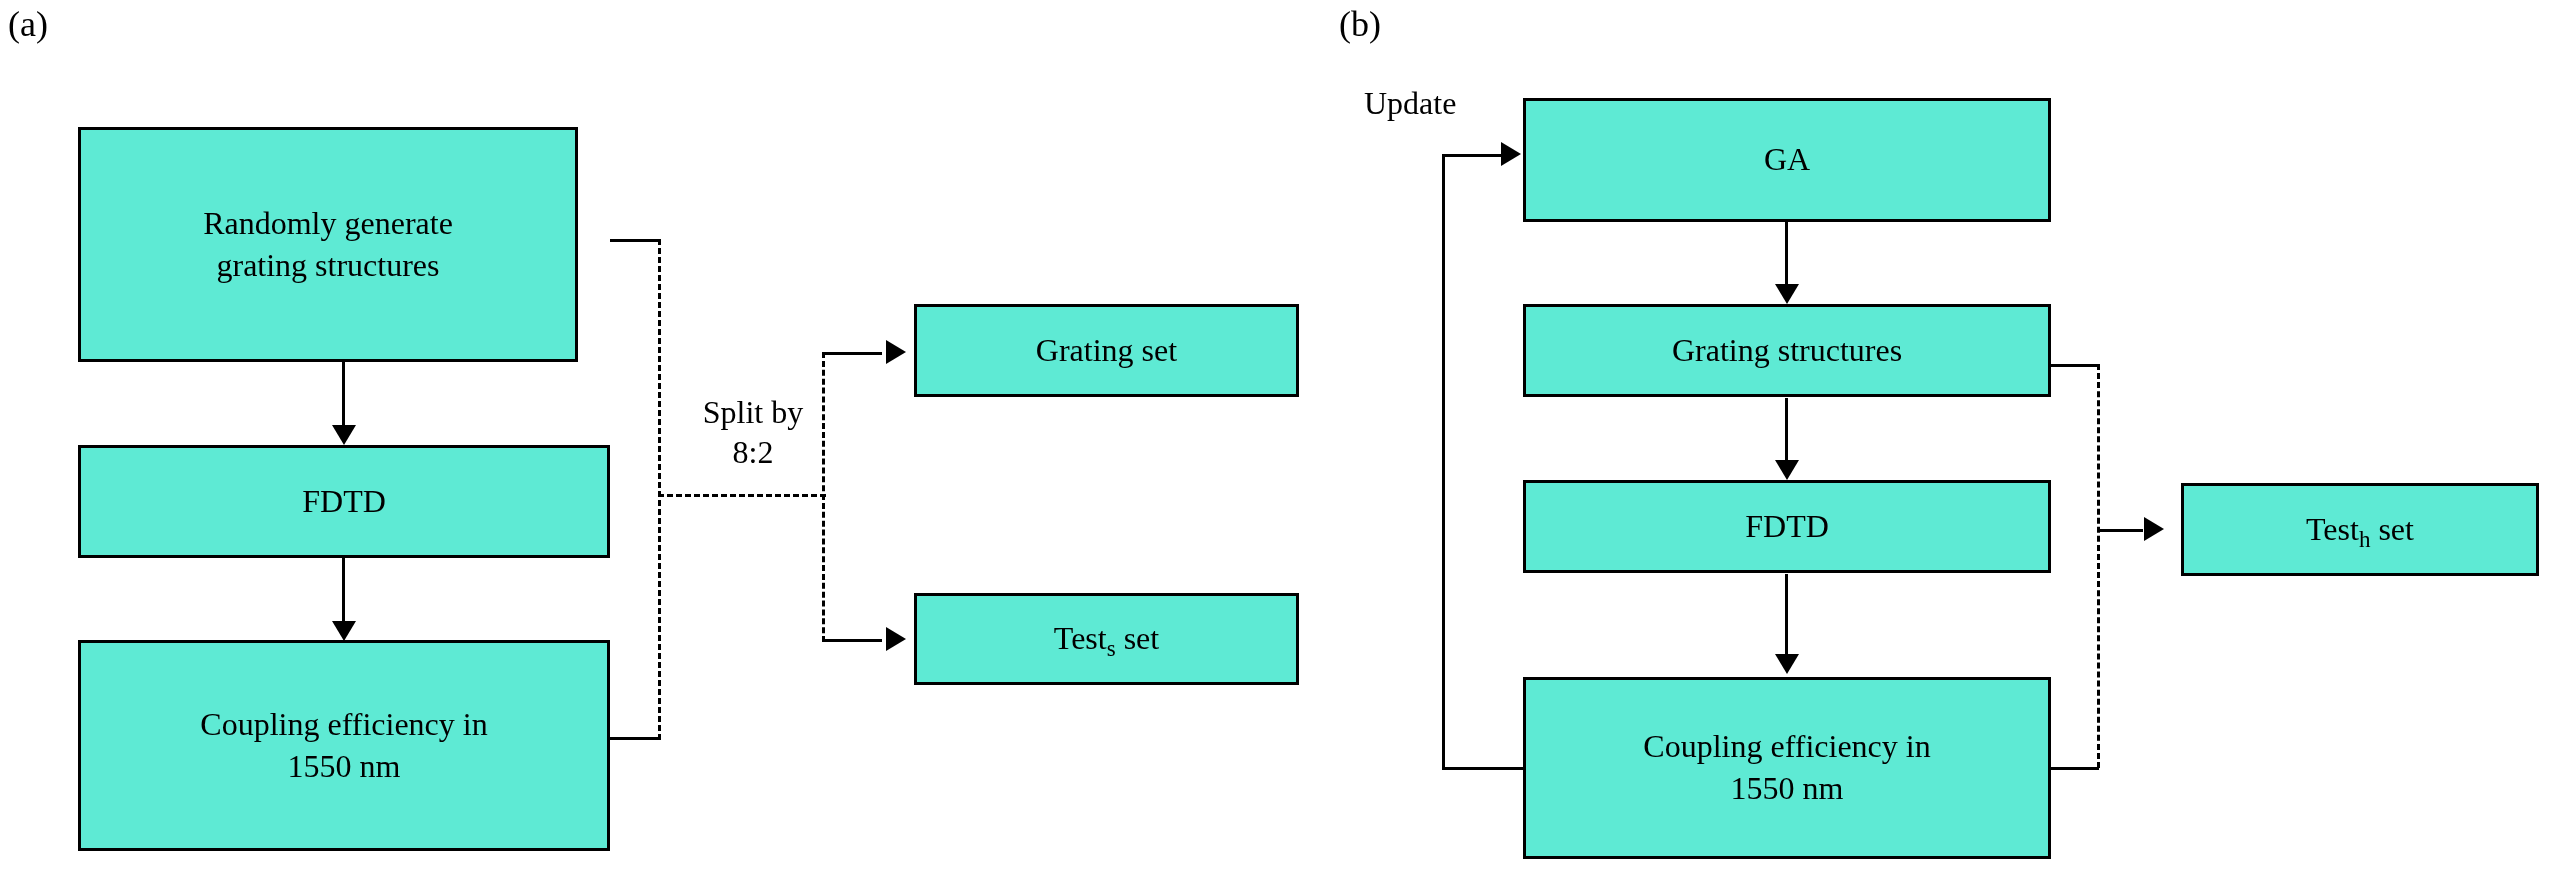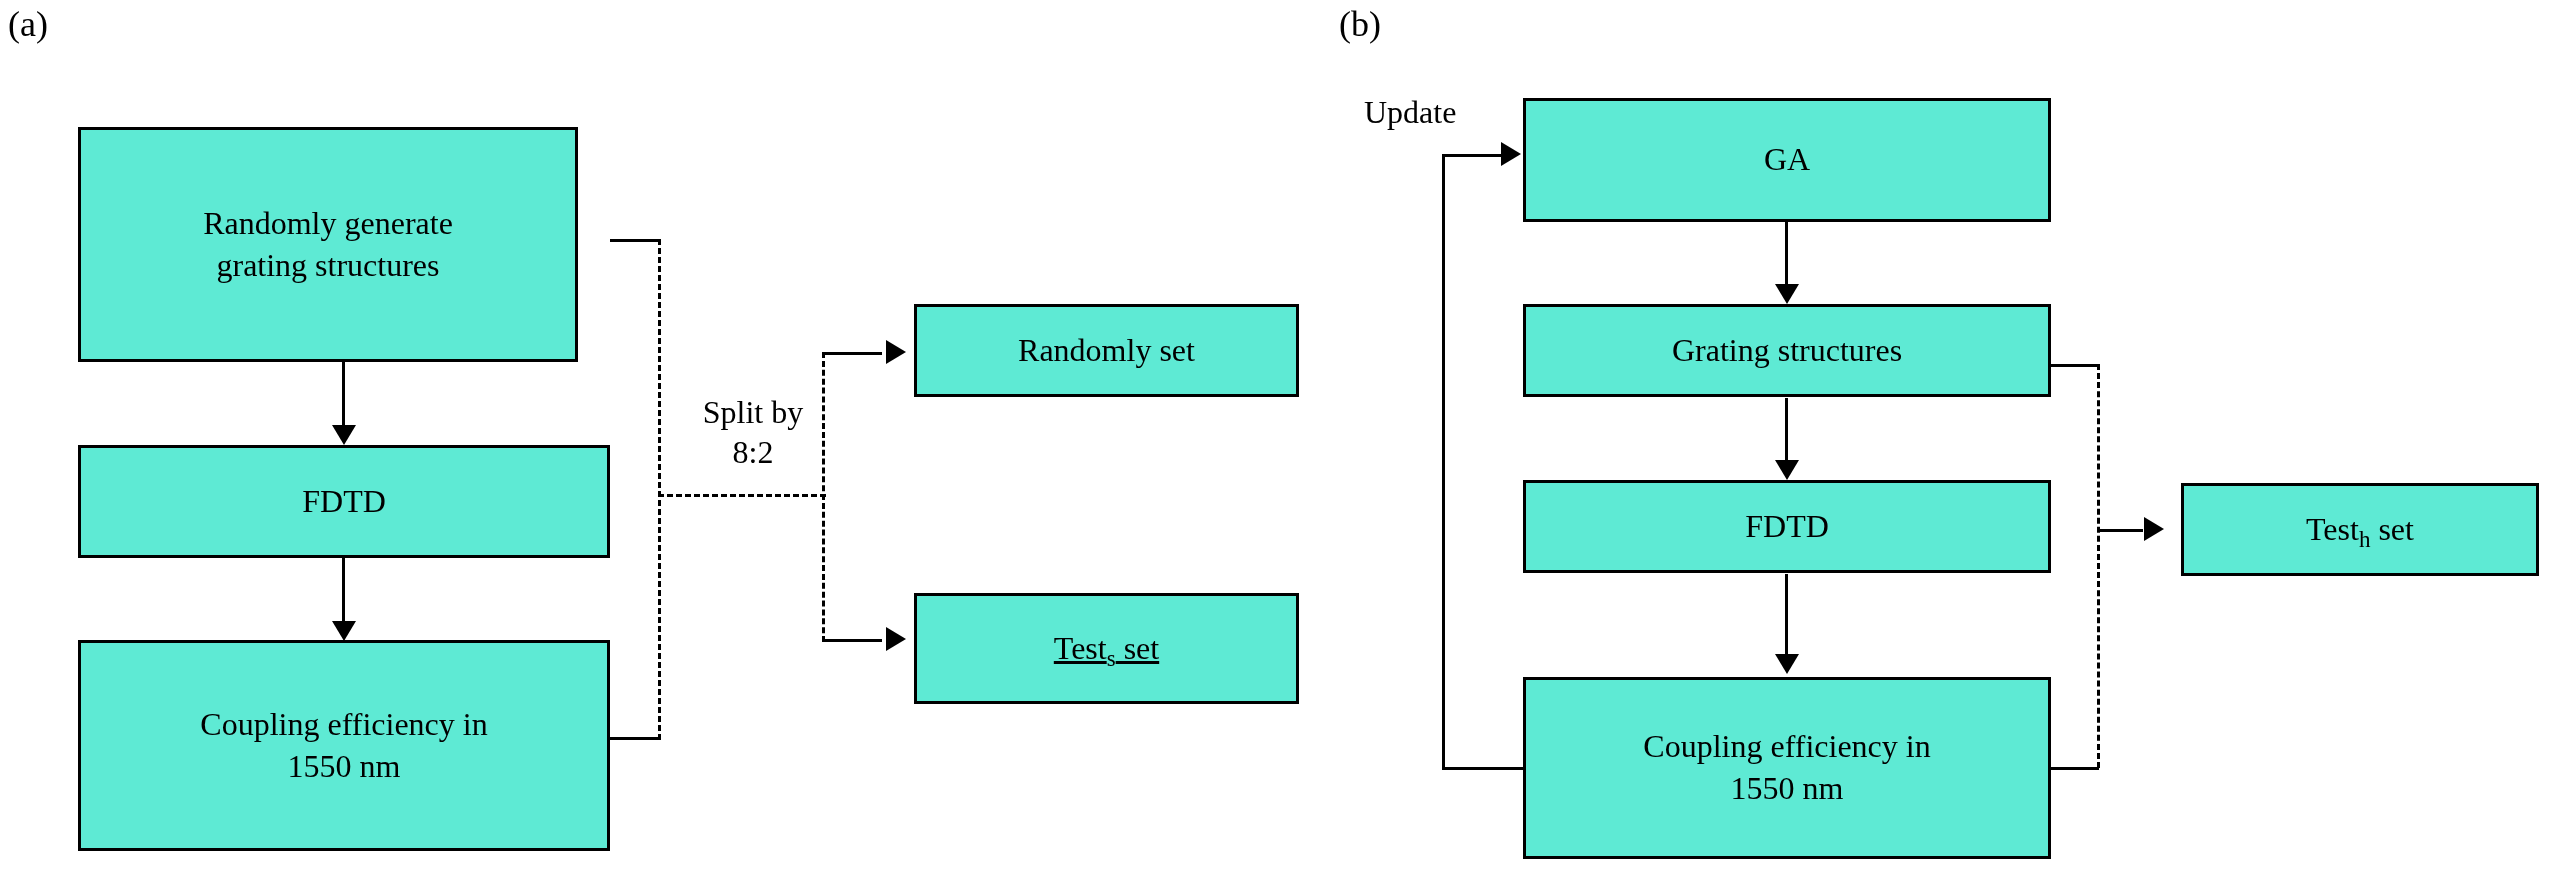--- a/index.html
+++ b/index.html
@@ -140,30 +140,30 @@
   <div class="edge-label" style="left:670px; top:392px; width:166px;">Split by
 8:2</div>
 
   <div class="vdash" style="left:822px; top:352px; height:290px;"></div>
   <div class="hdash-short" style="left:822px; top:352px; width:60px;"></div>
   <div class="hdash-short" style="left:822px; top:639px; width:60px;"></div>
   <div class="arrow-right" style="left:886px; top:340px;"></div>
   <div class="arrow-right" style="left:886px; top:627px;"></div>
 
   <div class="box" style="left:914px; top:304px; width:385px; height:93px;">
-    <span class="box-text">Randomly set</span>
-  </div>
-
-  <div class="box" style="left:914px; top:593px; width:385px; height:111px;text-decoration:underline;">
+    <span class="box-text">Grating set</span>
+  </div>
+
+  <div class="box" style="left:914px; top:593px; width:385px; height:92px;">
     <span class="box-text"><span>Test</span><span class="sub">s</span><span> set</span></span>
   </div>
 
   <div class="panel-label" style="left:1339px; top:6.3px;">(b)</div>
 
-  <div class="edge-label" style="left:1364px; top:83px; width:166px; text-align:left;margin-top:9px;">Update</div>
+  <div class="edge-label" style="left:1364px; top:83px; width:166px; text-align:left;">Update</div>
 
   <div class="box" style="left:1523px; top:98px; width:528px; height:124px;">
     <span class="box-text">GA</span>
   </div>
 
   <div class="vline" style="left:1785px; top:222px; height:63px;"></div>
   <div class="arrow-down" style="left:1775px; top:284px;"></div>
 
   <div class="box" style="left:1523px; top:304px; width:528px; height:93px;">
     <span class="box-text">Grating structures</span>

